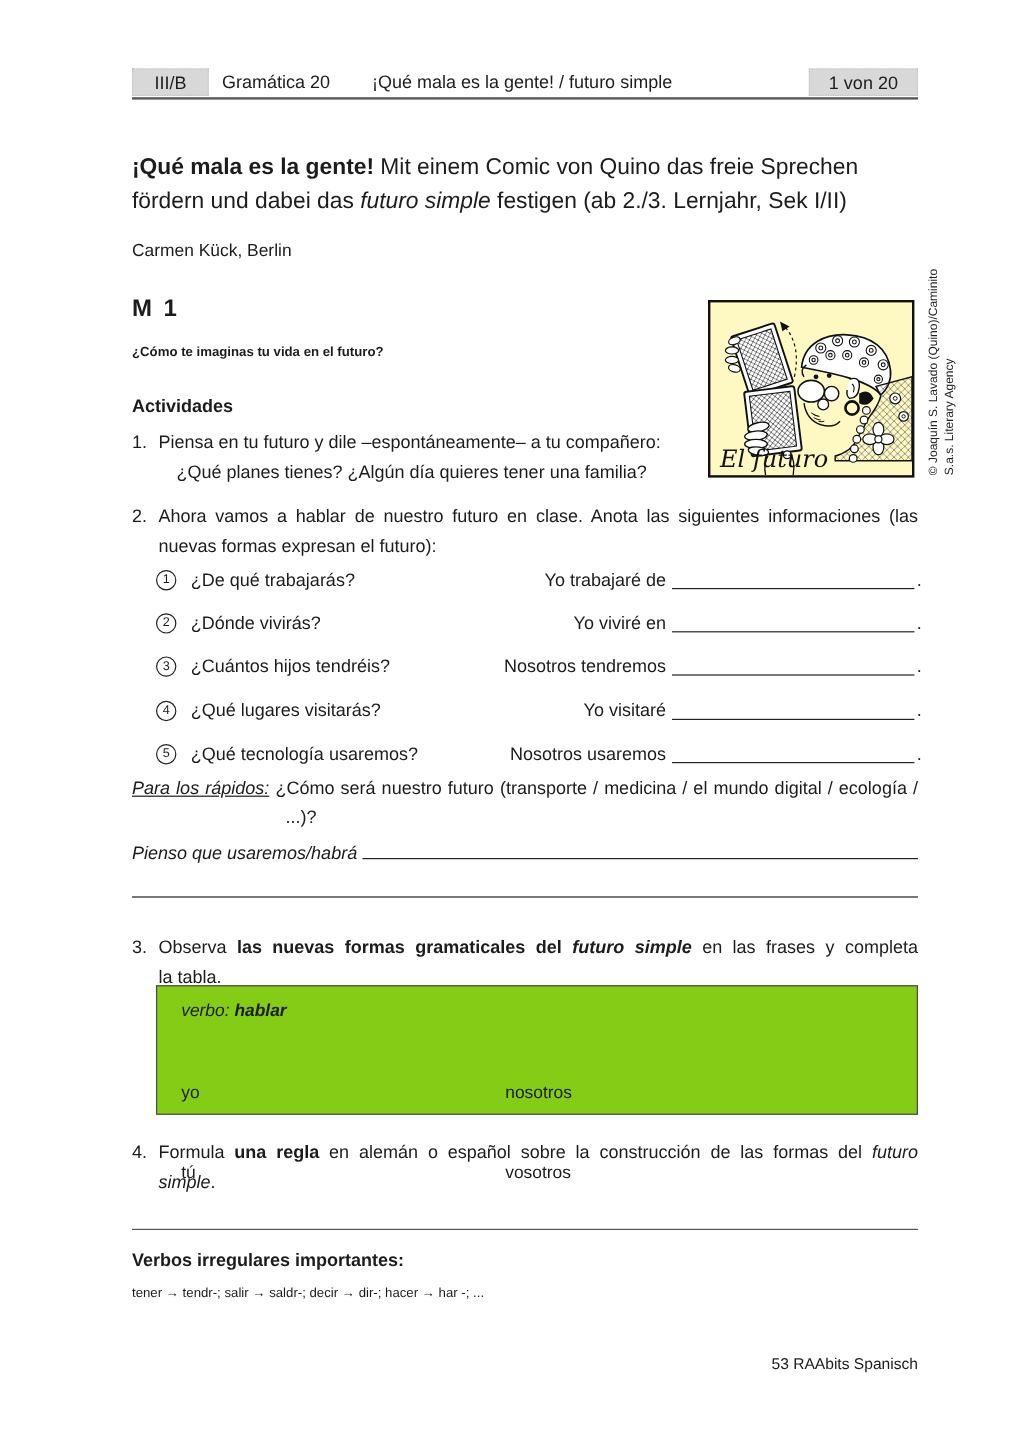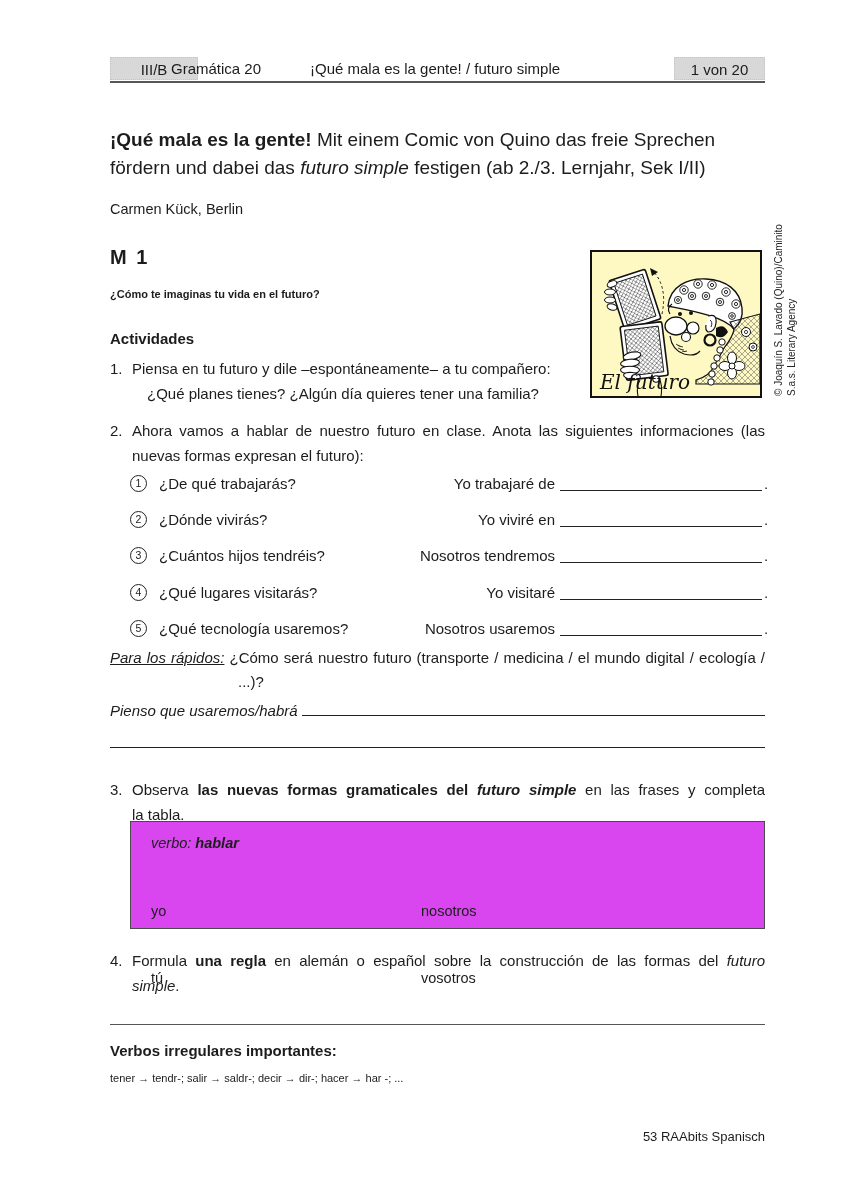--- a/index.html
+++ b/index.html
@@ -2,23 +2,23 @@
 <html><head>
 <meta charset="utf-8">
 <style>
   * { margin:0; padding:0; box-sizing:border-box; }
   body { background:#fff; font-family:"Liberation Sans", sans-serif; color:#1c1c1c; }
   .page { position:relative; width:855px; height:1200px; background:#fff; overflow:hidden; }
 
   
   .hdr { position:absolute; left:110px; top:57px; width:655px; height:24px; font-size:15px; }
   .hbox { position:absolute; top:0; height:23px; line-height:23px; background:#d8d8d8; text-align:center; border:1px dotted #c4c4c4; }
-  .hdr-section { left:0; width:88px; }
+  .hdr-section { left:0; width:64px; }
   .hdr-page { right:0; width:91px; }
-  .hdr-cat { position:absolute; left:61px; line-height:23px; }
+  .hdr-cat { position:absolute; left:75px; line-height:23px; }
   .hdr-title { position:absolute; left:200px; line-height:23px; }
   .hdr-rule { position:absolute; left:110px; top:81px; width:655px; border-top:2.5px solid #57575a; }
 
   
   .doc-title { position:absolute; left:110px; top:126px; width:660px; font-size:19px; line-height:27.5px; }
   .doc-title .b { font-weight:bold; }
   .doc-title .i { font-style:italic; }
   .author { position:absolute; left:110px; top:201px; font-size:14.5px; }
   .m-label { position:absolute; left:110px; top:246px; font-size:20px; font-weight:bold; letter-spacing:2px; }
 
@@ -51,21 +51,21 @@
   
   .rapidos { position:absolute; left:110px; top:646px; width:655px; font-size:15px; line-height:24px; }
   .rapidos .label { font-style:italic; text-decoration:underline; }
   .rapidos .l2 { padding-left:128px; }
   .pienso { position:absolute; left:110px; top:698px; width:655px; display:flex; align-items:baseline; font-size:15px; line-height:22px; }
   .pienso .label { font-style:italic; flex:none; padding-right:4px; }
   .pienso .blank { flex:1; height:18px; border-bottom:1.3px solid #222; }
   .write-line { position:absolute; left:110px; top:747px; width:655px; border-top:1.3px solid #222; }
 
   
-  .gtable { position:absolute; left:130px; top:821px; width:635px; height:108px; background:#d946ef; border:1.5px solid #4a4a4a; padding:9px 0 0 0; font-size:14.5px; }
+  .gtable { position:absolute; left:130px; top:821px; width:635px; height:108px; background:#84cc16; border:1.5px solid #4a4a4a; padding:9px 0 0 0; font-size:14.5px; }
   .t-head { padding-left:20px; height:27px; line-height:24px; }
   .t-row { display:flex; padding-left:20px; height:25px; line-height:23px;margin-top:42px; }
   .t-c1 { width:270px; flex:none; } .t-c2 { width:128px; flex:none; } .t-c3 { flex:1; }
 
   .rule2 { position:absolute; left:110px; top:1024px; width:655px; border-top:1.5px solid #555; }
   .verb-heading { position:absolute; left:110px; top:1042px; font-size:15px; font-weight:bold; }
   .verb-text { position:absolute; left:110px; top:1072px; width:655px; font-size:11px; }
   .footer { position:absolute; left:110px; top:1129px; width:655px; text-align:right; font-size:13px; }
 </style>
 </head>

